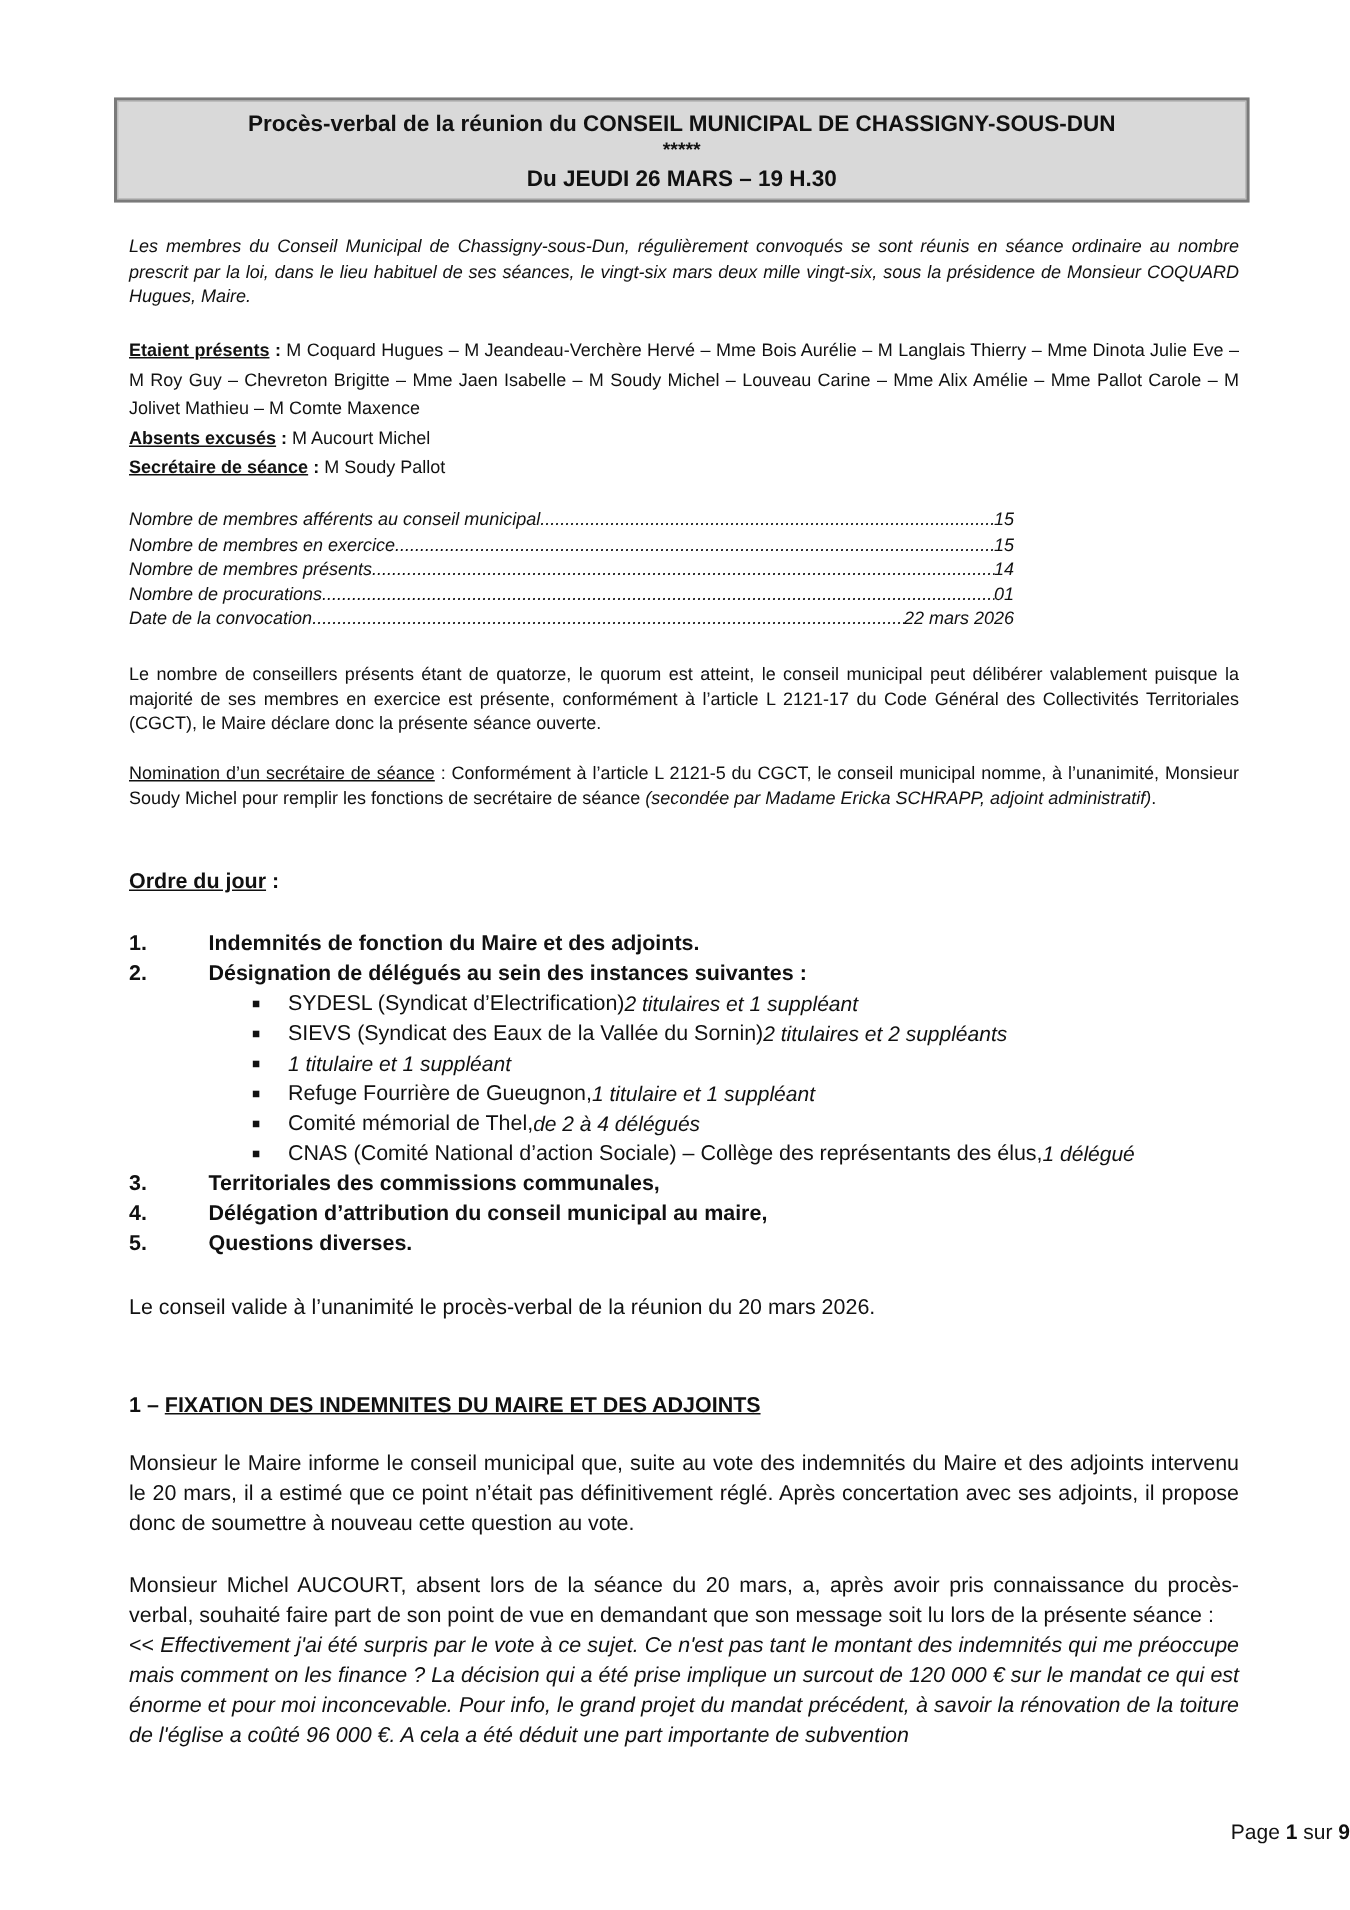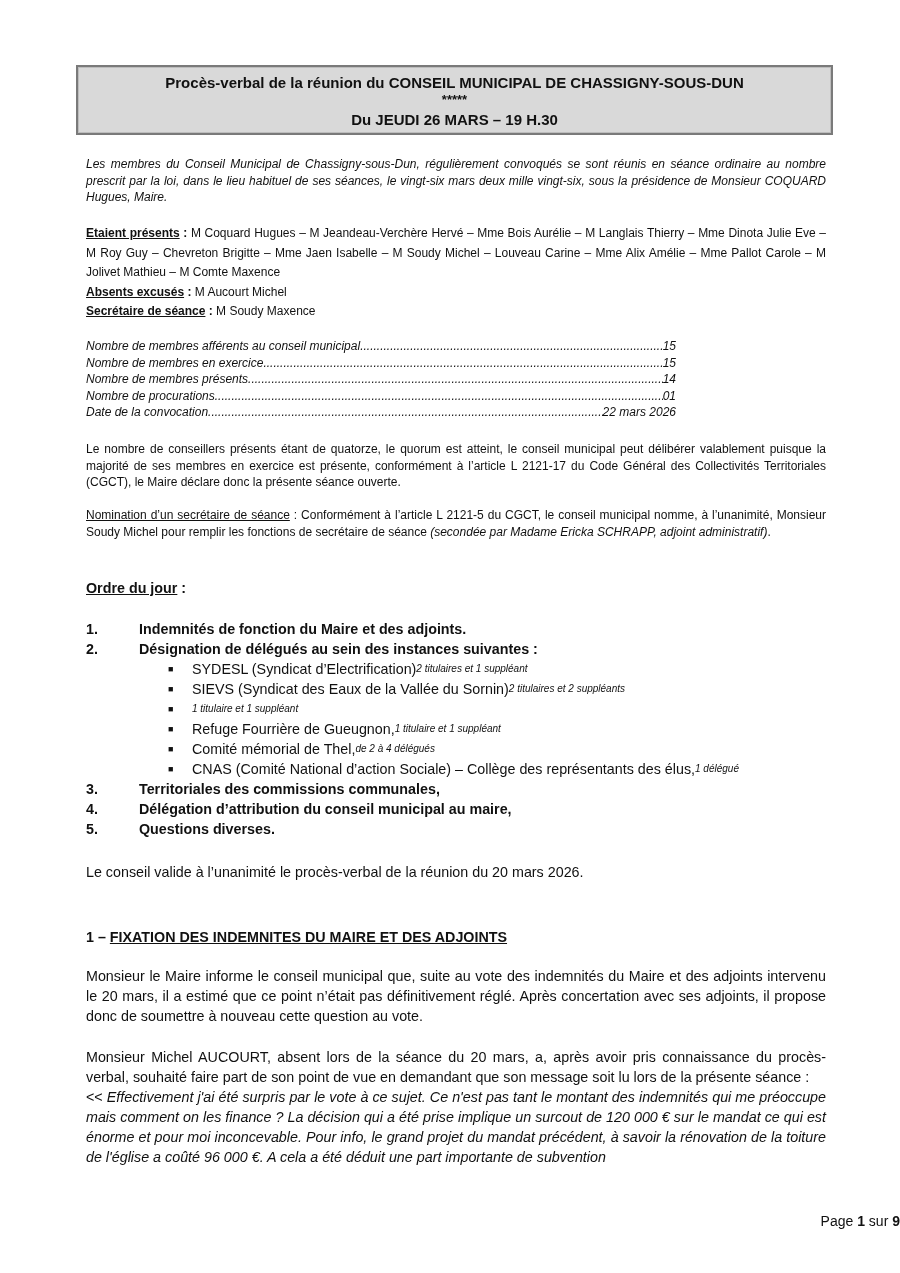--- a/index.html
+++ b/index.html
@@ -24,21 +24,21 @@
   .stats .row { display: flex; width: 590px; white-space: nowrap; overflow: hidden; }
   .stats .lbl { flex: 0 0 auto; }
   .stats .dots { flex: 1 1 auto; overflow: hidden; }
   .stats .dots::after { content: "................................................................................................................................................................................................................"; }
   .stats .val { flex: 0 0 auto; }
   .big { font-size: 14.3px; line-height: 20px; }
   .agenda-item { display: flex; font-weight: bold; }
   .agenda-item .num { width: 53px; flex: 0 0 auto; }
   .sub { display: flex; margin-left: 82px; }
   .sub .bullet { width: 24px; flex: 0 0 auto; font-size: 9px; line-height: 20px; }
-  .sub .note { font-style: italic; font-size: 10px; }
+  .sub .note { font-style: italic; font-size: 14px; }
   .footer { position: absolute; left: 0; width: 900px; top: 1213px; text-align: right; font-size: 14px; }
 </style>
 </head>
 <body>
 
 <div class="page">
 
   <div class="title-box">
     <div class="t1">Procès-verbal de la réunion du CONSEIL MUNICIPAL DE CHASSIGNY-SOUS-DUN</div>
     <div class="t2">*****</div>
@@ -47,21 +47,21 @@
 
   <div class="abs small ital just" style="top:156px;">Les membres du Conseil Municipal de Chassigny-sous-Dun, régulièrement convoqués se sont réunis en séance ordinaire au nombre prescrit par la loi, dans le lieu habituel de ses séances, le vingt-six mars deux mille vingt-six, sous la présidence de Monsieur COQUARD Hugues, Maire.</div>
 
   <div class="abs pres" style="top:224px;">
     <span class="b u">Etaient présents</span><span class="b"> : </span><span>M Coquard Hugues – M Jeandeau-Verchère Hervé – Mme Bois Aurélie – M Langlais Thierry – Mme Dinota Julie Eve – M Roy Guy – Chevreton Brigitte – Mme Jaen Isabelle – M Soudy Michel – Louveau Carine – Mme Alix Amélie – Mme Pallot Carole – M Jolivet Mathieu – M Comte Maxence</span>
   </div>
   <div class="abs pres" style="top:283px;">
     <span class="b u">Absents excusés</span><span class="b"> : </span><span>M Aucourt Michel</span>
   </div>
   <div class="abs pres" style="top:302px;">
-    <span class="b u">Secrétaire de séance</span><span class="b"> : </span><span>M Soudy Maxence</span>
+    <span class="b u">Secrétaire de séance</span><span class="b"> : </span><span>M Soudy Pallot</span>
   </div>
 
   <div class="abs small ital stats" style="top:338px;">
     <div class="row">
         <span class="lbl">Nombre de membres afférents au conseil municipal </span>
         <span class="dots"></span>
         <span class="val">15</span>
       </div>
     <div class="row">
         <span class="lbl">Nombre de membres en exercice </span>

